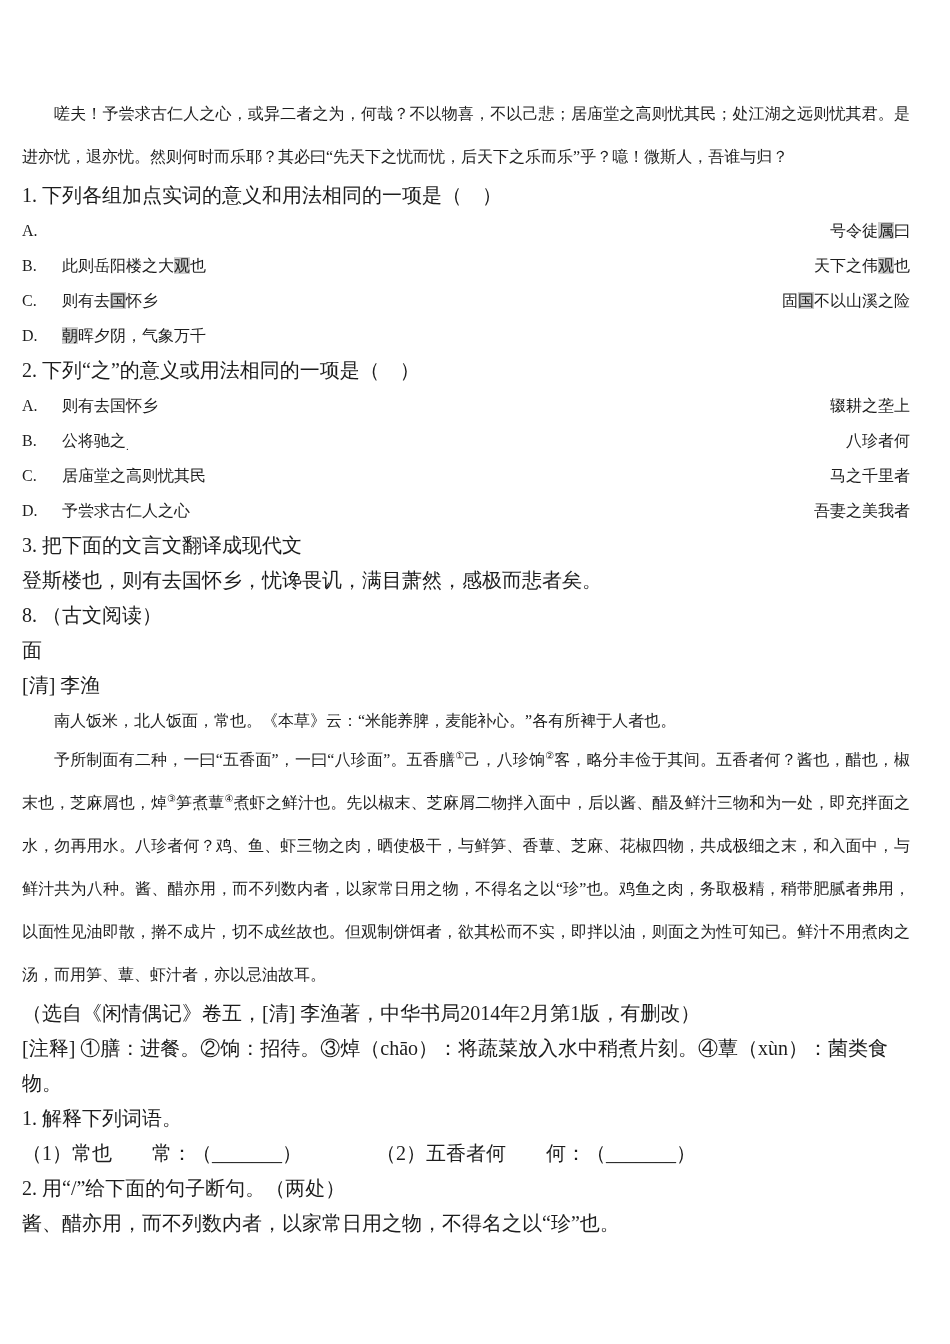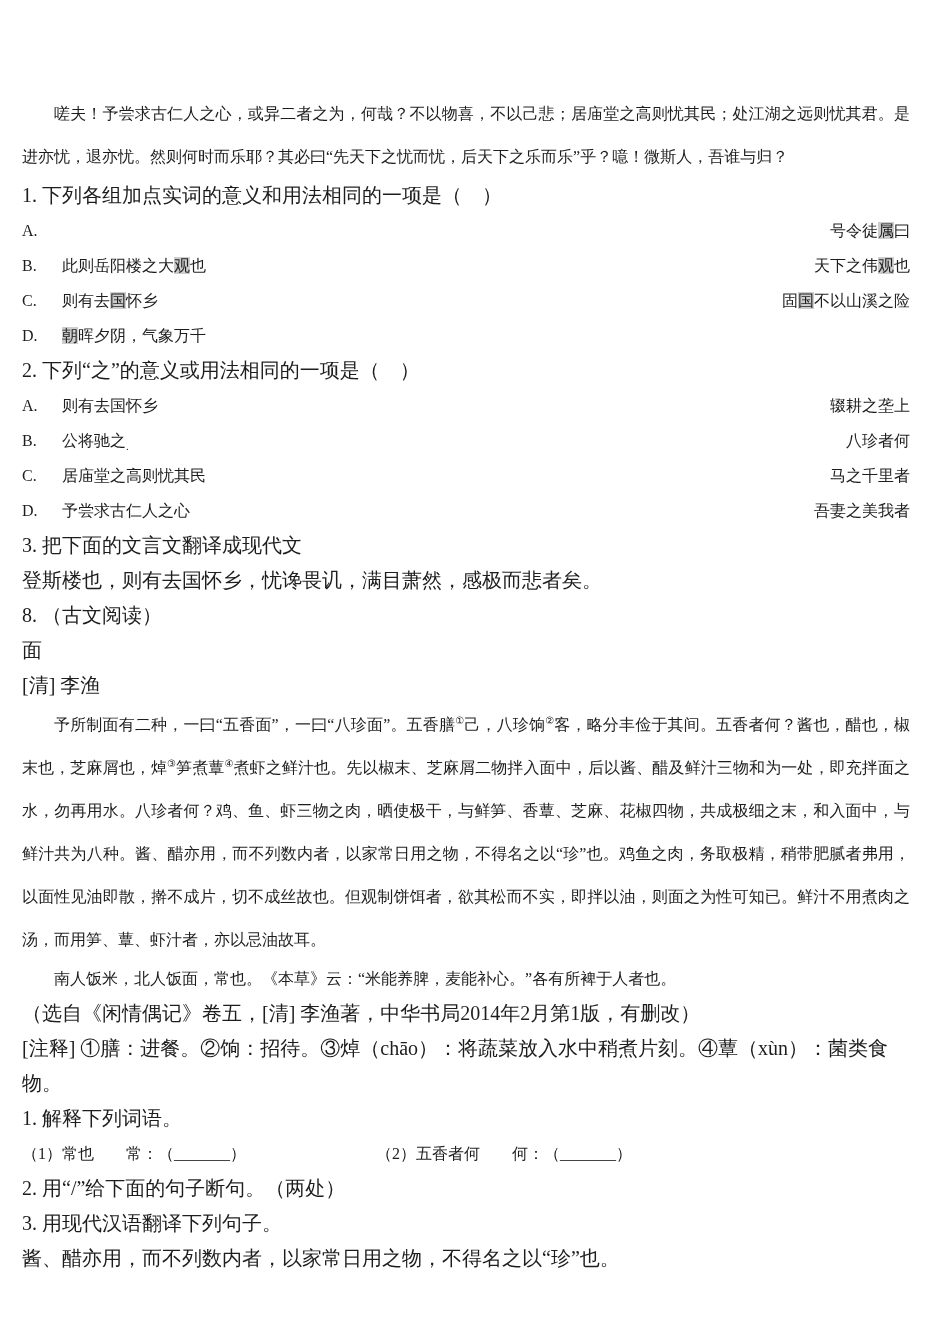--- a/index.html
+++ b/index.html
@@ -12,21 +12,21 @@
   .para{font-size:16px;line-height:43px;text-align:justify;margin:0;text-indent:2em;}
   .para.tight{line-height:35px;}
   .line{font-size:20px;line-height:35px;margin:0;}
   .opt-row{display:flex;font-size:16px;line-height:35px;}
   .opt-label{width:40px;flex:0 0 auto;}
   .opt-left{width:212px;flex:0 0 auto;}
   .opt-right{flex:1;text-align:right;}
   .hl{background:#cdcdcd;}
   .em-hei{font-family:"Liberation Sans","DejaVu Sans",sans-serif;}
   .low-dot{vertical-align:sub;font-size:11px;line-height:0;}
-  .blank-row{display:flex;font-size:16px;line-height:35px;align-items:flex-end;}
+  .blank-row{display:flex;font-size:20px;line-height:35px;align-items:flex-end;}
   .blank-cell1{width:354px;flex:0 0 auto;}
   .blank-cell2{flex:1;}
   sup{font-size:10px;vertical-align:super;line-height:0;}
 </style>
 </head>
 <body>
 
 <div class="page">
 
   <p class="para">嗟夫！予尝求古仁人之心，或异二者之为，何哉？不以物喜，不以己悲；居庙堂之高则忧其民；处江湖之远则忧其君。是进亦忧，退亦忧。然则何时而乐耶？其必曰“先天下之忧而忧，后天下之乐而乐”乎？噫！微斯人，吾谁与归？</p>
@@ -76,31 +76,30 @@
   </div>
 
   <div class="line">3. 把下面的文言文翻译成现代文</div>
   <div class="line">登斯楼也，则有去国怀乡，忧谗畏讥，满目萧然，感极而悲者矣。</div>
 
   <div class="line">8. （古文阅读）</div>
 
   <div class="line">面</div>
   <div class="line">[清] 李渔</div>
 
+  <p class="para tight">南人饭米，北人饭面，常也。《本草》云：“米能养脾，麦能补心。”各有所裨于人者也。</p>
   <p class="para">予所制面有二种，一曰“五香面”，一曰“八珍面”。五香膳<sup>①</sup>己，八珍饷<sup>②</sup>客，略分丰俭于其间。五香者何？酱也，醋也，椒末也，芝麻屑也，焯<sup>③</sup>笋煮蕈<sup>④</sup>煮虾之鲜汁也。先以椒末、芝麻屑二物拌入面中，后以酱、醋及鲜汁三物和为一处，即充拌面之水，勿再用水。八珍者何？鸡、鱼、虾三物之肉，晒使极干，与鲜笋、香蕈、芝麻、花椒四物，共成极细之末，和入面中，与鲜汁共为八种。酱、醋亦用，而不列数内者，以家常日用之物，不得名之以“珍”也。鸡鱼之肉，务取极精，稍带肥腻者弗用，以面性见油即散，擀不成片，切不成丝故也。但观制饼饵者，欲其松而不实，即拌以油，则面之为性可知已。鲜汁不用煮肉之汤，而用笋、蕈、虾汁者，亦以忌油故耳。</p>
-  <p class="para tight">南人饭米，北人饭面，常也。《本草》云：“米能养脾，麦能补心。”各有所裨于人者也。</p>
 
   <div class="line">（选自《闲情偶记》卷五，[清] 李渔著，中华书局2014年2月第1版，有删改）</div>
   <div class="line">[注释] ①膳：进餐。②饷：招待。③焯（chāo）：将蔬菜放入水中稍煮片刻。④蕈（xùn）：菌类食物。</div>
 
   <div class="line">1. 解释下列词语。</div>
 
   <div class="blank-row">
     <span class="blank-cell1">（1）常也　　常：（_______）</span>
     <span class="blank-cell2">（2）五香者何　　何：（_______）</span>
   </div>
 
   <div class="line">2. 用“/”给下面的句子断句。（两处）</div>
 
-  <div class="line">3. 用现代汉语翻译下列句子。</div>
   <div class="line">酱、醋亦用，而不列数内者，以家常日用之物，不得名之以“珍”也。</div>
 
 </div>
 
 </body></html>

